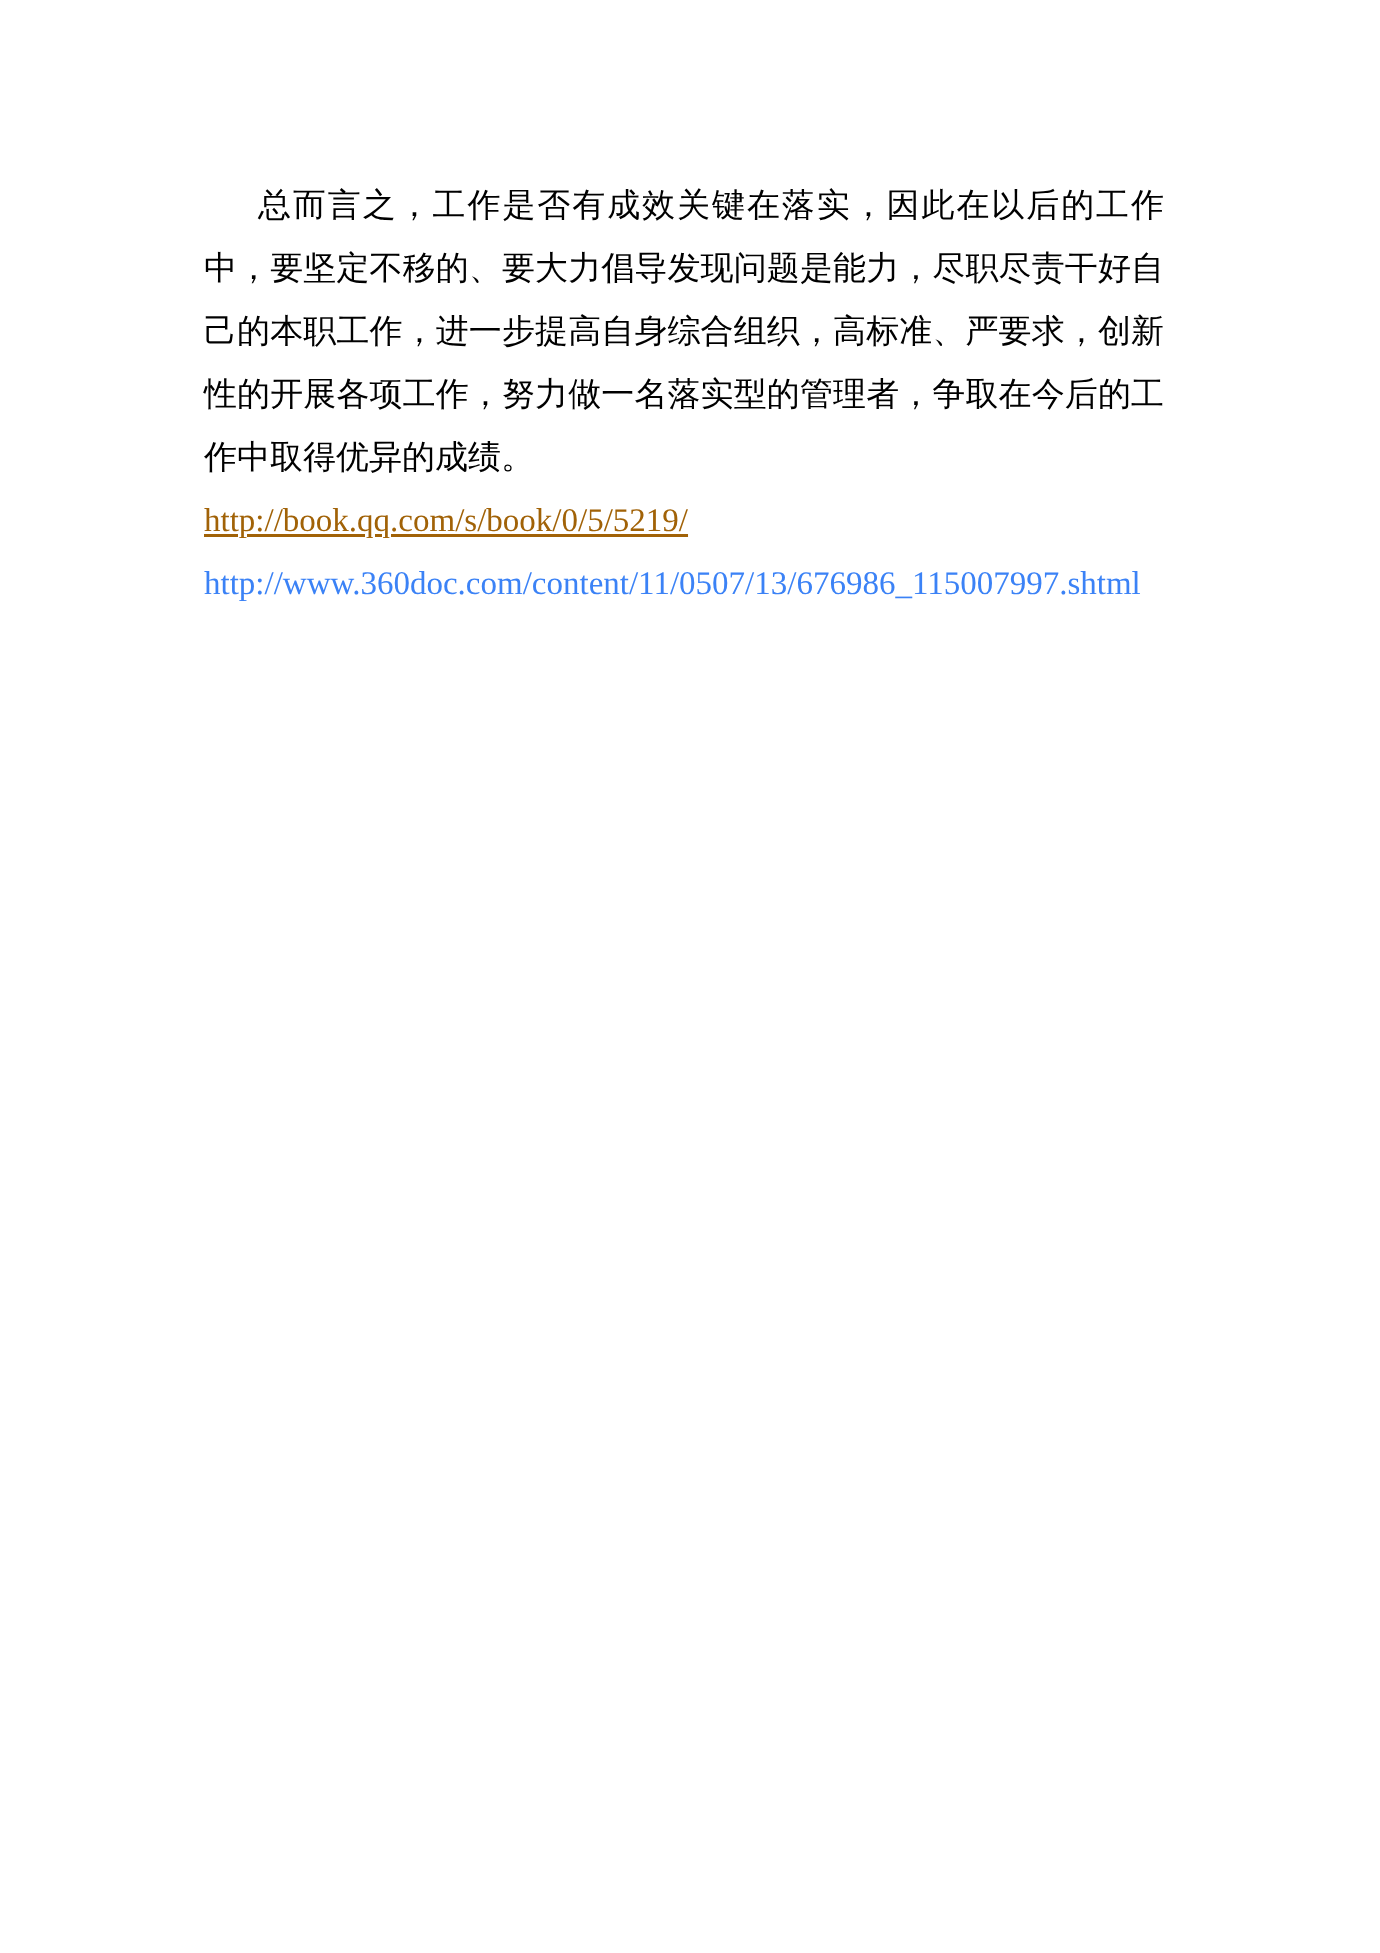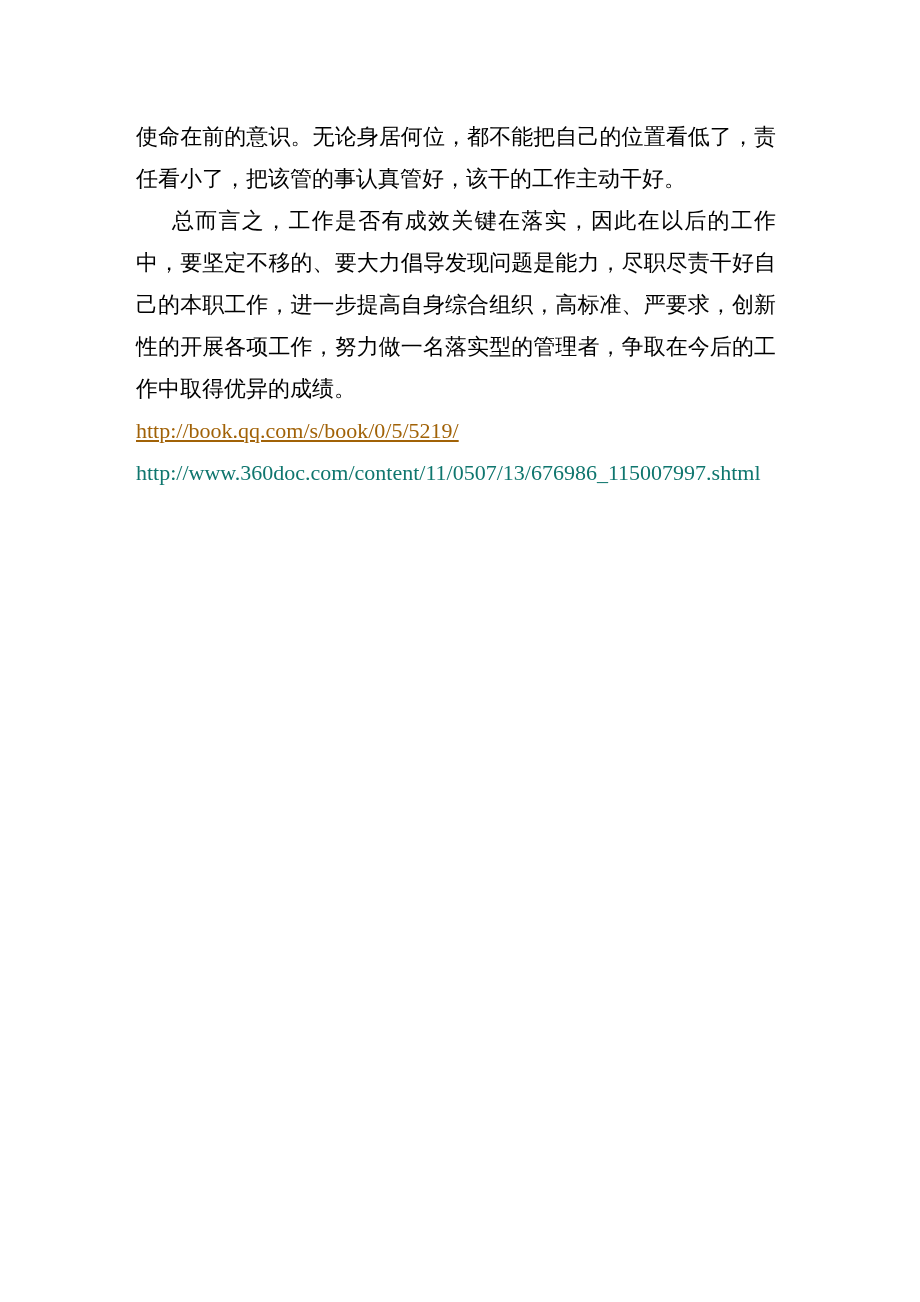--- a/index.html
+++ b/index.html
@@ -39,31 +39,30 @@
     display: block;
     font-size: 22px;
     line-height: 42px;
     color: #a16207;
     word-break: break-all;
   }
   .plain-url {
     margin: 0;
     font-size: 22px;
     line-height: 42px;
-    color: #0f766e;
+    color: #3b82f6;
     text-decoration: none;
     word-break: break-all;
   }
 </style>
 </head>
 <body>
 
 <div class="page">
 
-  <p class="para">使命在前的意识。无论身居何位，都不能把自己的位置看低了，责任看小了，把该管的事认真管好，该干的工作主动干好。</p>
 
 
   <p class="para indent">总而言之，工作是否有成效关键在落实，因此在以后的工作中，要坚定不移的、要大力倡导发现问题是能力，尽职尽责干好自己的本职工作，进一步提高自身综合组织，高标准、严要求，创新性的开展各项工作，努力做一名落实型的管理者，争取在今后的工作中取得优异的成绩。</p>
 
   <a class="hyperlink" href="#">http://book.qq.com/s/book/0/5/5219/</a>
 
   <p class="plain-url">http://www.360doc.com/content/11/0507/13/676986_115007997.shtml</p>
 
 </div>
 

